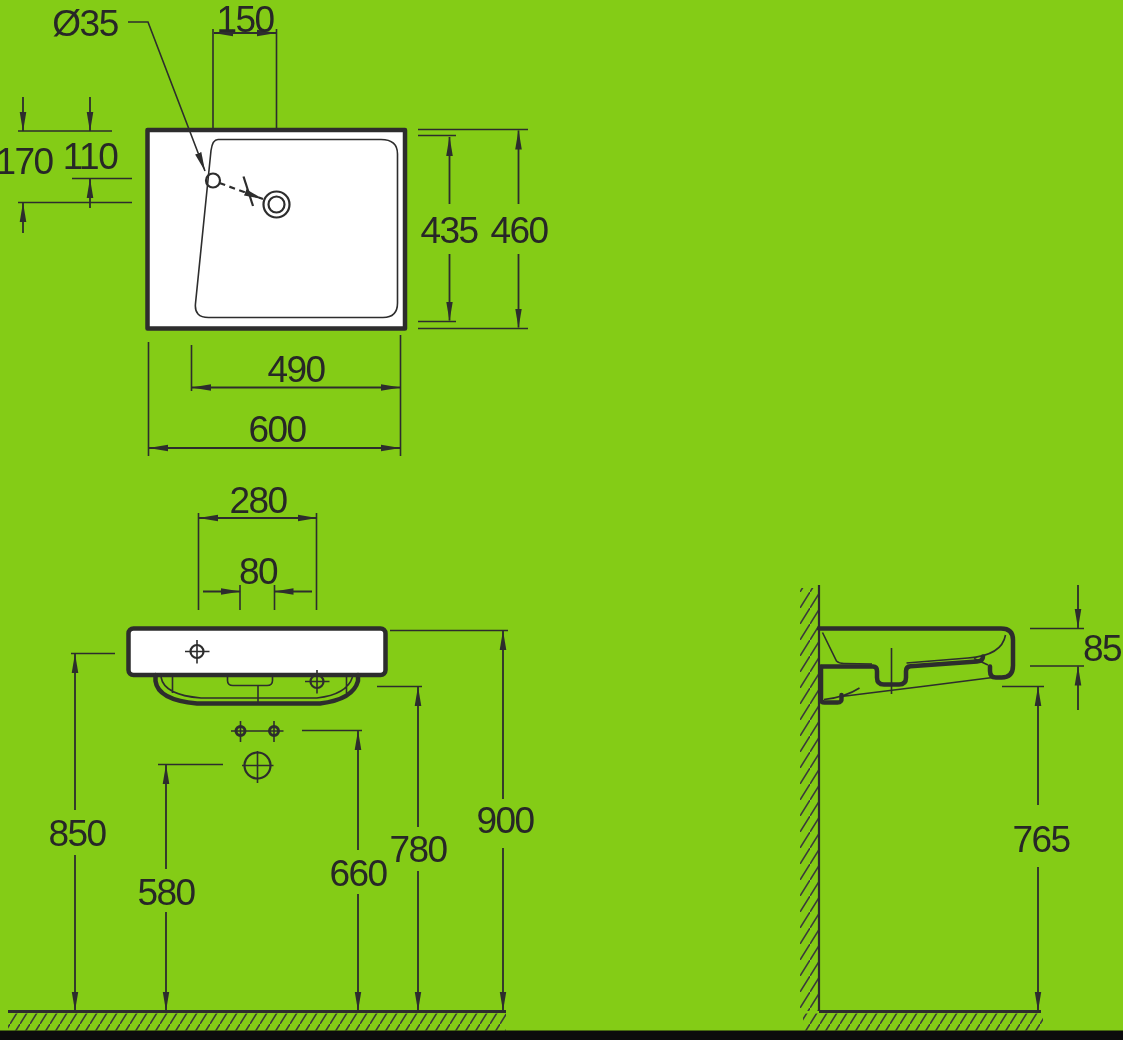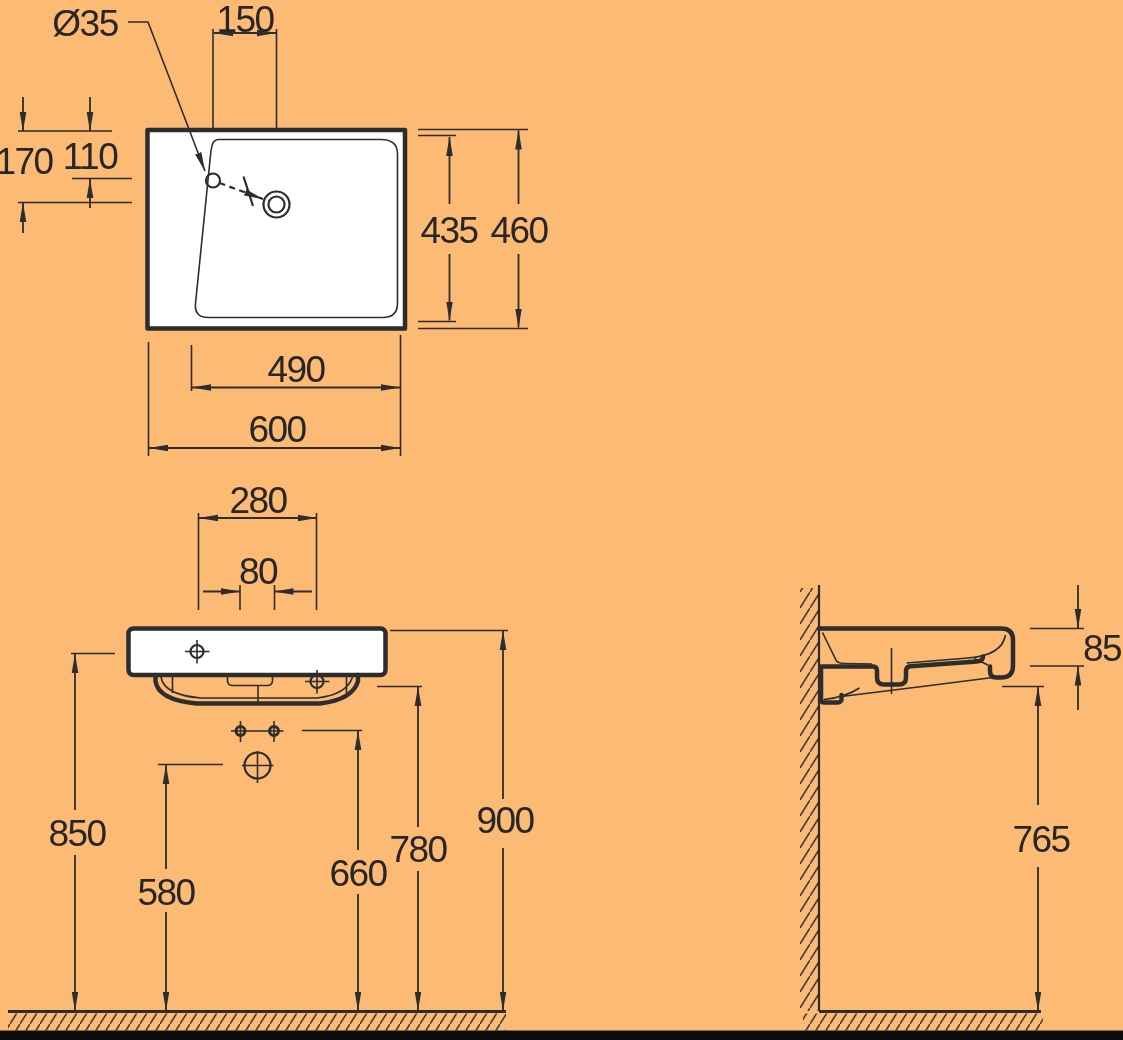--- a/index.html
+++ b/index.html
@@ -1,16 +1,16 @@
 <!DOCTYPE html>
 <html><head>
 <meta charset="utf-8">
 <style>
   html,body{margin:0;padding:0;background:#e8e8e8;}
-  .canvas{position:relative;width:1123px;height:1040px;background:#fdba74;overflow:hidden;
+  .canvas{position:relative;width:1123px;height:1040px;background:#84cc16;overflow:hidden;
           font-family:"Liberation Sans",sans-serif;}
   svg{display:block;}
   .b{stroke:#2d2d2d;stroke-width:4.5;fill:none;stroke-linejoin:round;stroke-linecap:round;}
   .br{stroke:#2d2d2d;stroke-width:4.5;fill:#ffffff;stroke-linejoin:round;}
   .m{stroke:#2d2d2d;stroke-width:2.2;fill:none;}
   .mm{stroke:#2d2d2d;stroke-width:3;fill:none;}
   .t{stroke:#2d2d2d;stroke-width:1.6;fill:none;}
   .d{stroke:#2d2d2d;stroke-width:1.8;fill:none;}
   .fl{stroke:#2d2d2d;stroke-width:3.2;fill:none;}
   text{font-family:"Liberation Sans",sans-serif;font-size:37px;fill:#272727;

